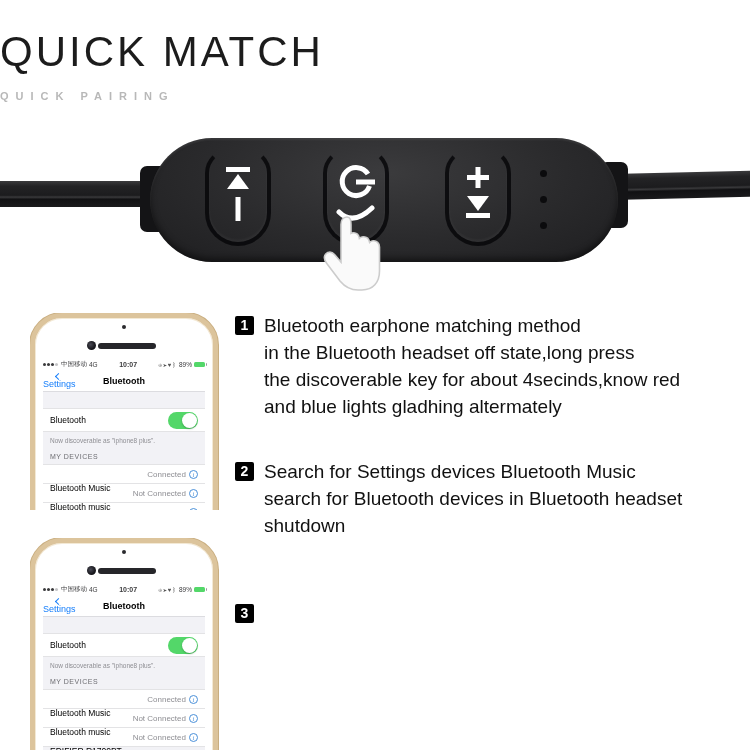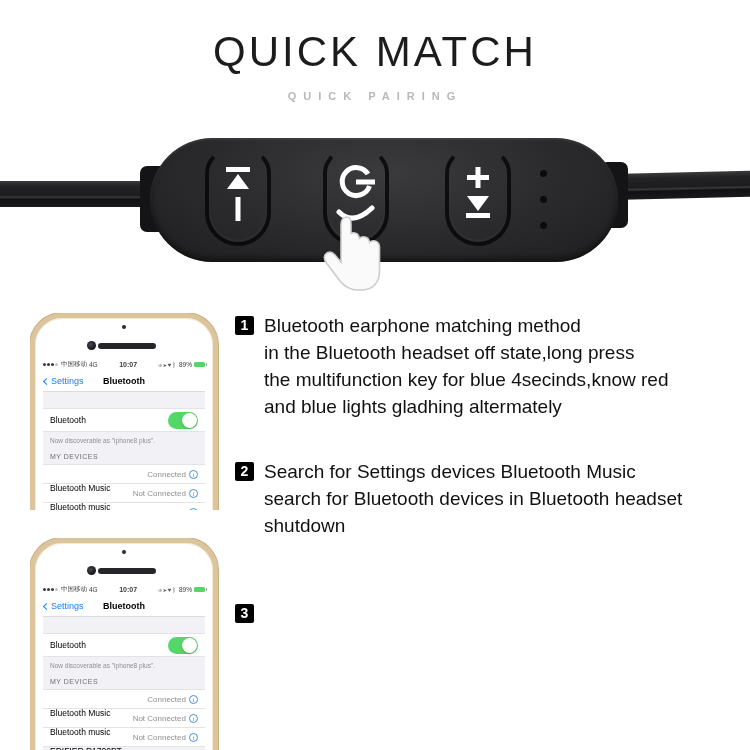--- a/index.html
+++ b/index.html
@@ -1,20 +1,20 @@
 <!DOCTYPE html>
 <html><head>
 <meta charset="utf-8">
 <style>
   * { margin:0; padding:0; box-sizing:border-box; }
   html,body { width:750px; height:750px; }
   body { font-family:"Liberation Sans", sans-serif; background:#fff; position:relative; overflow:hidden; }
 
   
-  .hdr { position:absolute; top:28px; left:0; width:750px; text-align:center; }
+  .hdr { position:absolute; top:28px; left:0; width:750px; text-align:left; }
   .hdr-title { font-size:42px; letter-spacing:3px; color:#1c1c1c; font-weight:400; }
   .hdr-sub { margin-top:14px; font-size:11px; letter-spacing:7px; color:#b8b8b8; font-weight:700; }
 
   
   .devarea { position:absolute; left:0; top:0; width:750px; height:310px; }
   .cable { position:absolute; height:26px;
            background:linear-gradient(180deg,#3a3a3c 0%,#232325 20%,#1c1c1e 55%,#39393b 62%,#111113 70%,#1a1a1c 100%); }
   .cable-left  { left:0;  top:181px; width:162px; }
   .cable-right { left:612px; top:174px; width:140px; transform:rotate(-1.3deg); transform-origin:left center; }
   .collar { position:absolute; width:28px; height:66px; background:#141416; border-radius:7px; }
@@ -56,21 +56,21 @@
   .screen { margin:0 8px; }
   .statusbar { height:13px; display:flex; align-items:center; justify-content:space-between; font-size:6.5px; color:#3a3a3c; }
   .sig { width:3px; height:3px; border-radius:50%; background:#3a3a3c; display:inline-block; margin-right:13px;
          box-shadow:4px 0 0 #3a3a3c, 8px 0 0 #3a3a3c, 12px 0 0 #c4c4c6; }
   .sb-left, .sb-right { display:flex; align-items:center; gap:2px; }
   .sb-time { font-weight:700; font-size:7px; }
   .sb-icons { font-size:6px; color:#555; letter-spacing:1px; }
   .batt { width:11px; height:5px; border-radius:1.5px; background:#53d769; position:relative; display:inline-block; }
   .batt::after { content:""; position:absolute; right:-2px; top:1.2px; width:1.3px; height:2.6px; background:#9a9a9c; border-radius:0 1px 1px 0; }
   .navbar { height:21px; position:relative; display:flex; align-items:center; border-bottom:1px solid #dcdce0; }
-  .back { display:flex; align-items:center; color:#157efb; font-size:9px; }
+  .back { display:flex; align-items:center; color:#157efb; font-size:9px;flex-direction:column; }
   .chev { width:5px; height:5px; border-left:1.5px solid #157efb; border-bottom:1.5px solid #157efb;
           transform:rotate(45deg); margin:0 2px 0 1px; }
   .nav-title { position:absolute; left:0; right:0; text-align:center; font-size:9px; font-weight:700; color:#000; }
   .spacer { height:17px; background:#f2f2f6; border-bottom:1px solid #e3e3e5; }
   .row { display:flex; align-items:center; justify-content:space-between; padding:0 7px; background:#fff; border-bottom:1px solid #e3e3e5; }
   .row-bt { height:23px; font-size:8.5px; color:#000; }
   .toggle { width:30px; height:17px; border-radius:9px; background:#53d769; position:relative; }
   .knob { position:absolute; top:1px; right:1px; width:15px; height:15px; border-radius:50%; background:#fff; box-shadow:0 1px 2px rgba(0,0,0,.25); }
   .grayblk { background:#f2f2f6; padding:5px 7px 4px; border-bottom:1px solid #e3e3e5; }
   .note { font-size:6.5px; color:#8e8e93; }
@@ -143,21 +143,21 @@
     <svg width="62" height="95" viewBox="0 0 62 95">
       <path fill="#fafafa" stroke="#cccccc" stroke-width="1.6" d="M25 3 C21 3 19 6.5 19 10.5 L19 48 L12.5 40.5 C9.5 37 4.5 37.5 2.8 41.5 C1.6 44.5 2.8 47 4.8 49.5 L18 67 C22.5 72.5 28 76 36 76 L40 76 C51 76 57.5 68.5 57.5 57 L57.5 33 C57.5 29 54.5 26.8 51.5 26.8 C49.8 26.8 48.6 27.4 47.6 28.4 C47 24.8 44.4 22.8 41.4 22.8 C39.8 22.8 38.4 23.3 37.4 24.3 C36.8 20.8 34.2 18.8 31.4 18.8 C30.5 18.8 29.7 19 29 19.4 L29 10.5 C29 6.5 28.5 3 25 3 Z"></path>
     </svg>
   </div>
 </div>
 
 <div class="step step-1">
   <div class="badge">1</div>
   <div class="step-text">Bluetooth earphone matching method
 in the Bluetooth headset off state,long press
-the multifunction key for blue 4secinds,know red
+the discoverable key for about 4secinds,know red
 and blue lights gladhing altermately</div>
 </div>
 <div class="step step-2">
   <div class="badge">2</div>
   <div class="step-text">Search for Settings devices Bluetooth Music
 search for Bluetooth devices in Bluetooth headset
 shutdown</div>
 </div>
 <div class="step step-3">
   <div class="badge">3</div>

